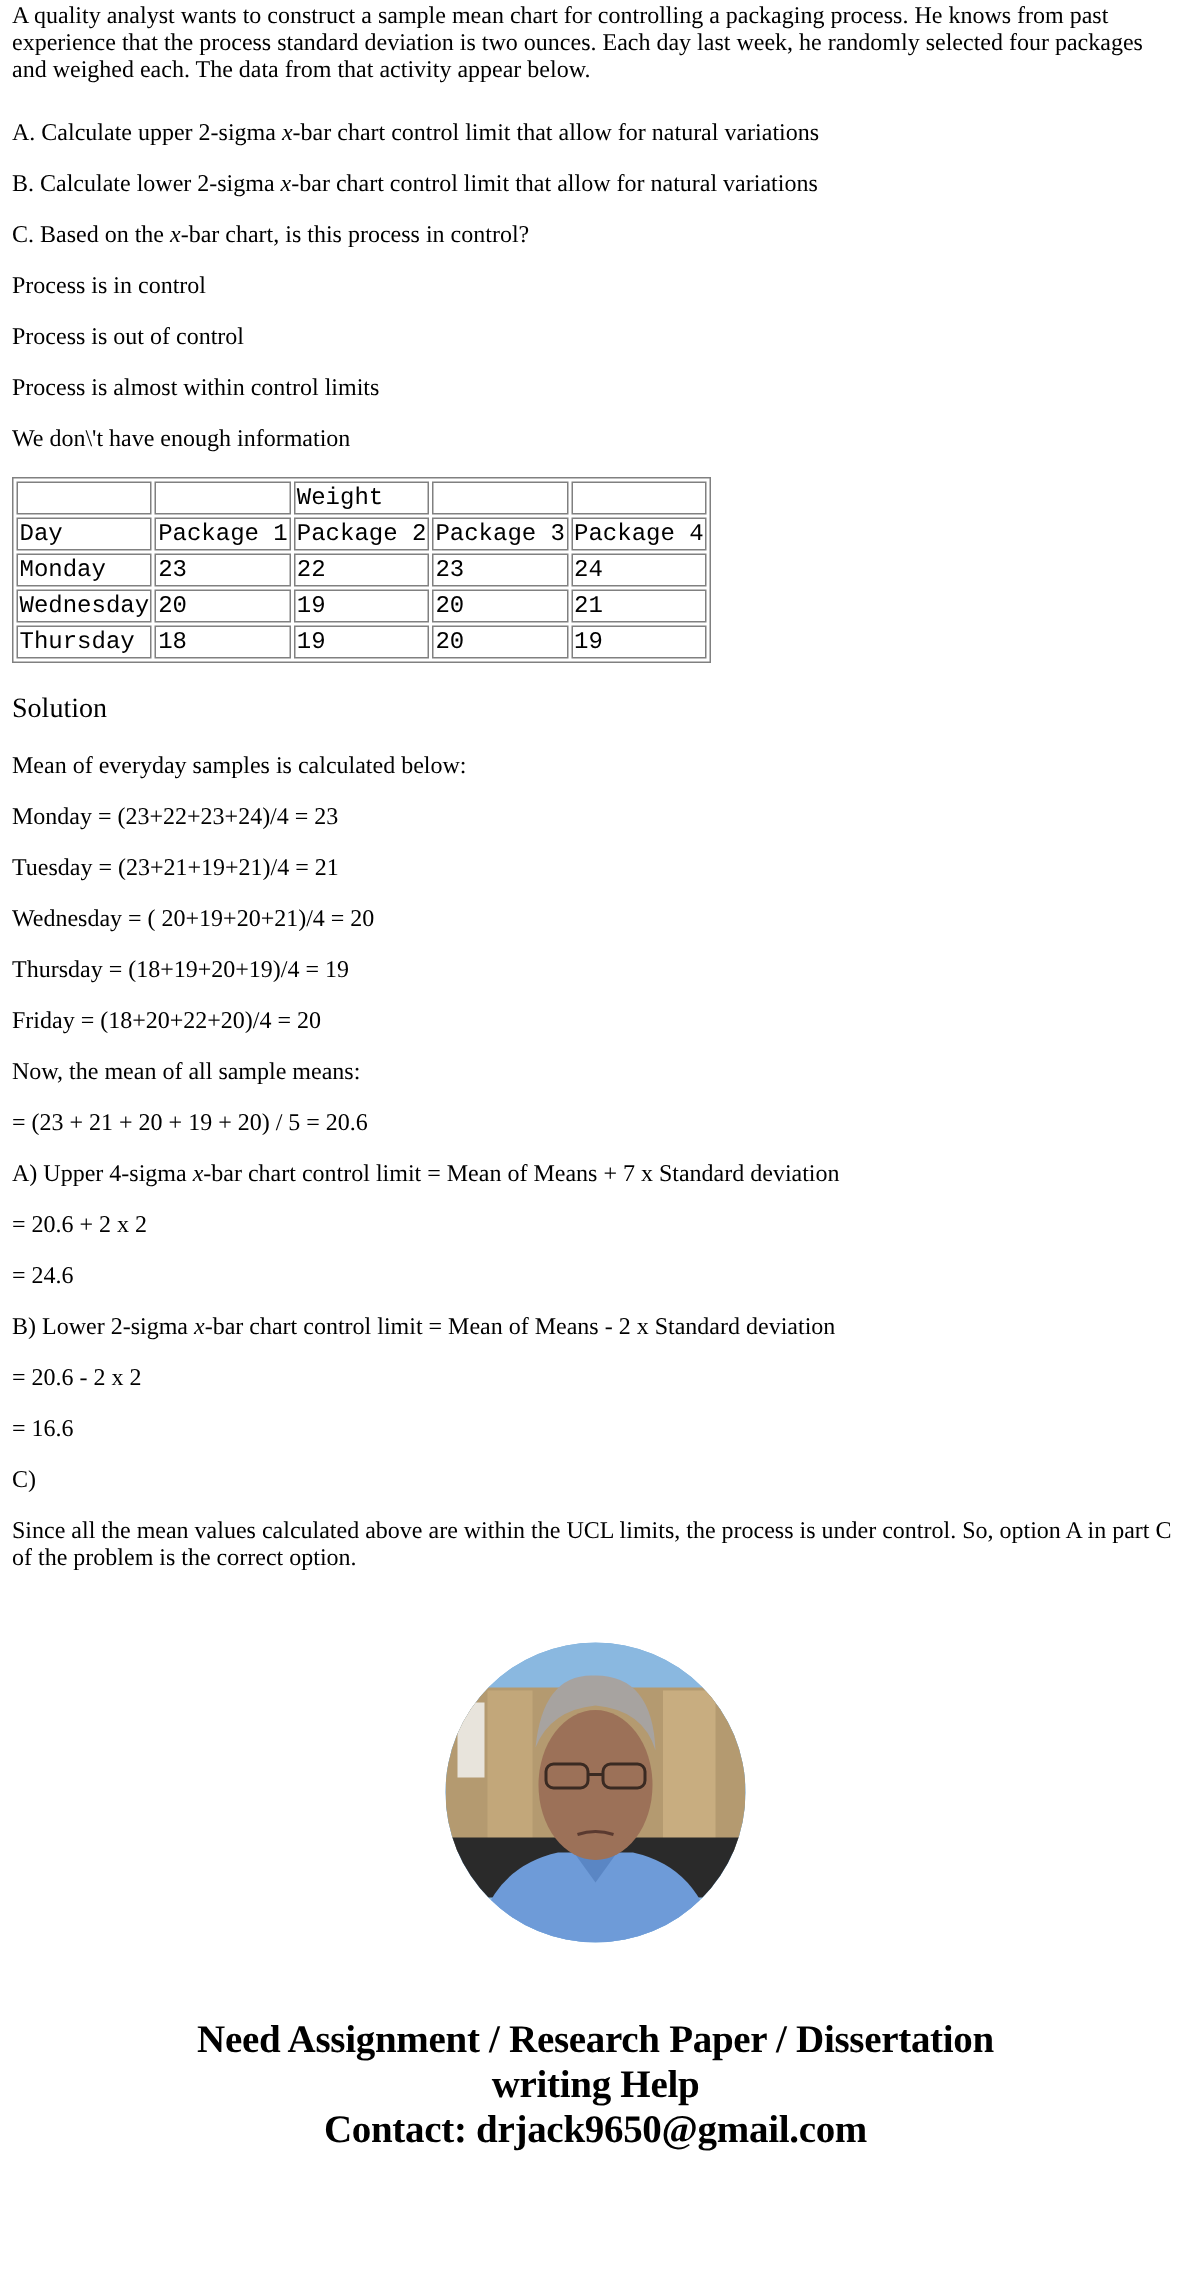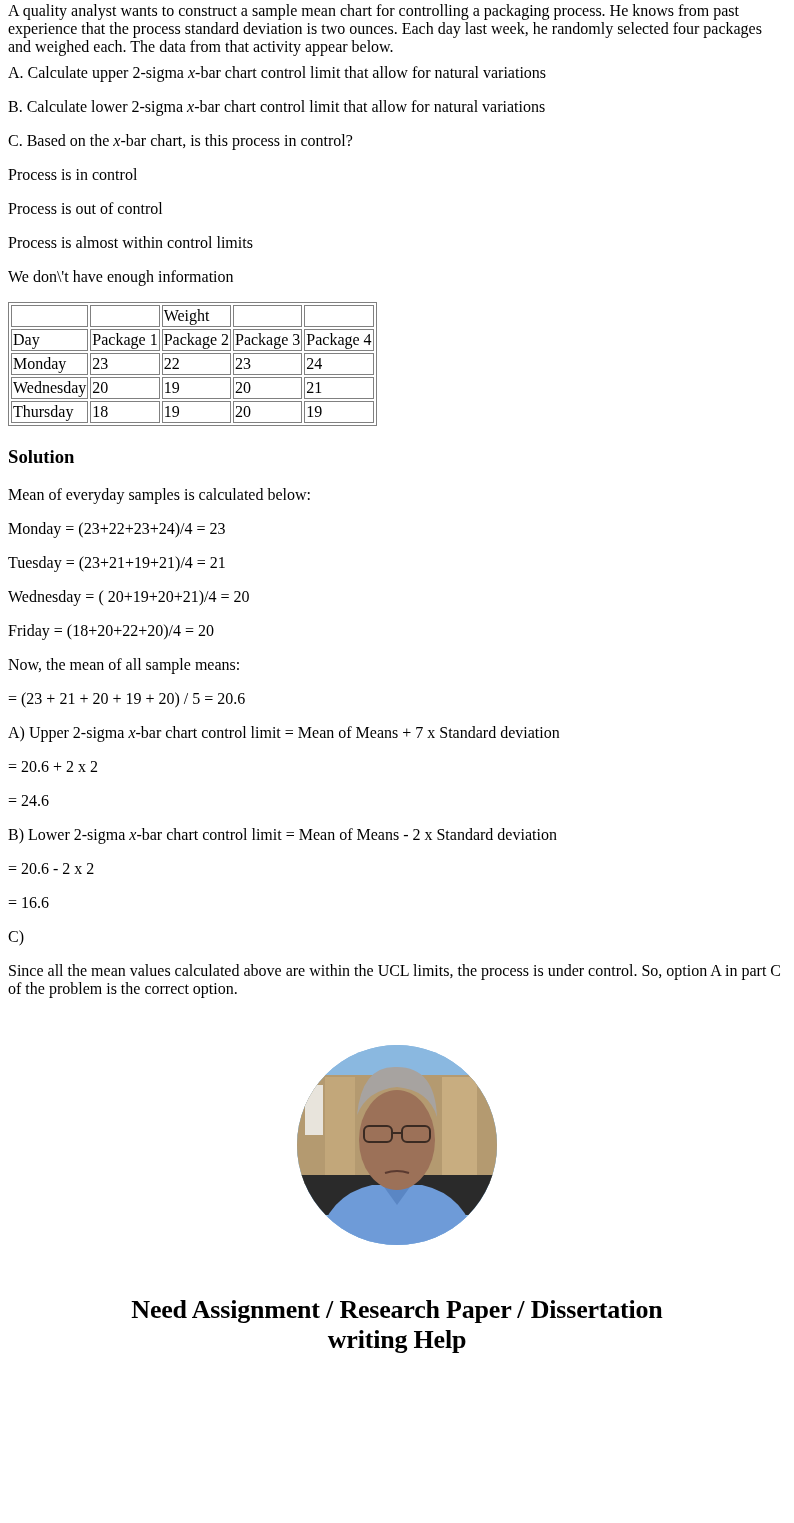--- a/index.html
+++ b/index.html
@@ -5,43 +5,44 @@
     html, body { margin: 0; padding: 0; background: #ffffff; }
     body {
       width: 794px;
       font-family: "Liberation Serif", "DejaVu Serif", serif;
       font-size: 16px;
       line-height: 18px;
       color: #000000;
     }
     .content { padding: 2px 8px 0 8px; }
     p { margin: 0 0 16px 0; }
-    p.intro { margin-bottom: 8px; }
+    p.intro { margin-bottom: 24px; }
     i { font-style: italic; }
     table.data {
       border: 1px solid #808080;
       border-collapse: separate;
       border-spacing: 2px;
       margin: 0 0 16px 0;
     }
     table.data td {
       border: 1px solid #808080;
       padding: 1px 1px;
       height: 18px;
       line-height: 18px;
       min-width: 64px;
       vertical-align: middle;
       white-space: nowrap;
+      font-family: Liberation Mono, monospace;
     }
     table.data td.c0 { width: 72px; }
     table.data td.cx { width: 64px; }
     h3 {
       margin: 20px 0 18px 0;
       font-size: 18.7px;
-      font-weight: bold;
+      font-weight: normal;
       line-height: 22px;
     }
     .avatar-wrap {
       margin-top: 47px;
       display: flex;
       justify-content: center;
     }
     .avatar {
       width: 200px; height: 200px;
       border-radius: 50%;
@@ -118,25 +119,26 @@
     </tr>
   </tbody>
     </table>
 
   <h3>Solution</h3>
 
   <p>Mean of everyday samples is calculated below:</p>
   <p>Monday = (23+22+23+24)/4 = 23</p>
   <p>Tuesday = (23+21+19+21)/4 = 21</p>
   <p>Wednesday = ( 20+19+20+21)/4 = 20</p>
+  <p>Thursday = (18+19+20+19)/4 = 19</p>
   <p>Friday = (18+20+22+20)/4 = 20</p>
   <p>Now, the mean of all sample means:</p>
   <p>= (23 + 21 + 20 + 19 + 20) / 5 = 20.6</p>
 
-  <p><span>A) Upper 2-sigma </span><i>x</i><span>-bar chart control limit = Mean of Means + 7 x Standard deviation</span></p>
+  <p><span>A) Upper 4-sigma </span><i>x</i><span>-bar chart control limit = Mean of Means + 7 x Standard deviation</span></p>
   <p>= 20.6 + 2 x 2</p>
   <p>= 24.6</p>
 
   <p><span>B) Lower 2-sigma </span><i>x</i><span>-bar chart control limit = Mean of Means - 2 x Standard deviation</span></p>
   <p>= 20.6 - 2 x 2</p>
   <p>= 16.6</p>
 
   <p>C)</p>
   <p>Since all the mean values calculated above are within the UCL limits, the process is under control. So, option A in part C of the problem is the correct option.</p>
 </div>
@@ -158,13 +160,14 @@
       <rect x="105" y="81" width="28" height="16" rx="5" fill="none" stroke="#3a2a22" stroke-width="2"></rect>
       <line x1="95" y1="88" x2="105" y2="88" stroke="#3a2a22" stroke-width="2"></line>
       <path d="M88 128 Q100 124 112 128" stroke="#5a3a30" stroke-width="2" fill="none"></path>
     </svg>
   </div>
 </div>
 
 <div class="footer">
   <div>Need Assignment / Research Paper / Dissertation</div>
   <div>writing Help</div>
+  <div>Contact: drjack9650@gmail.com</div>
 </div>
 
 </body></html>

